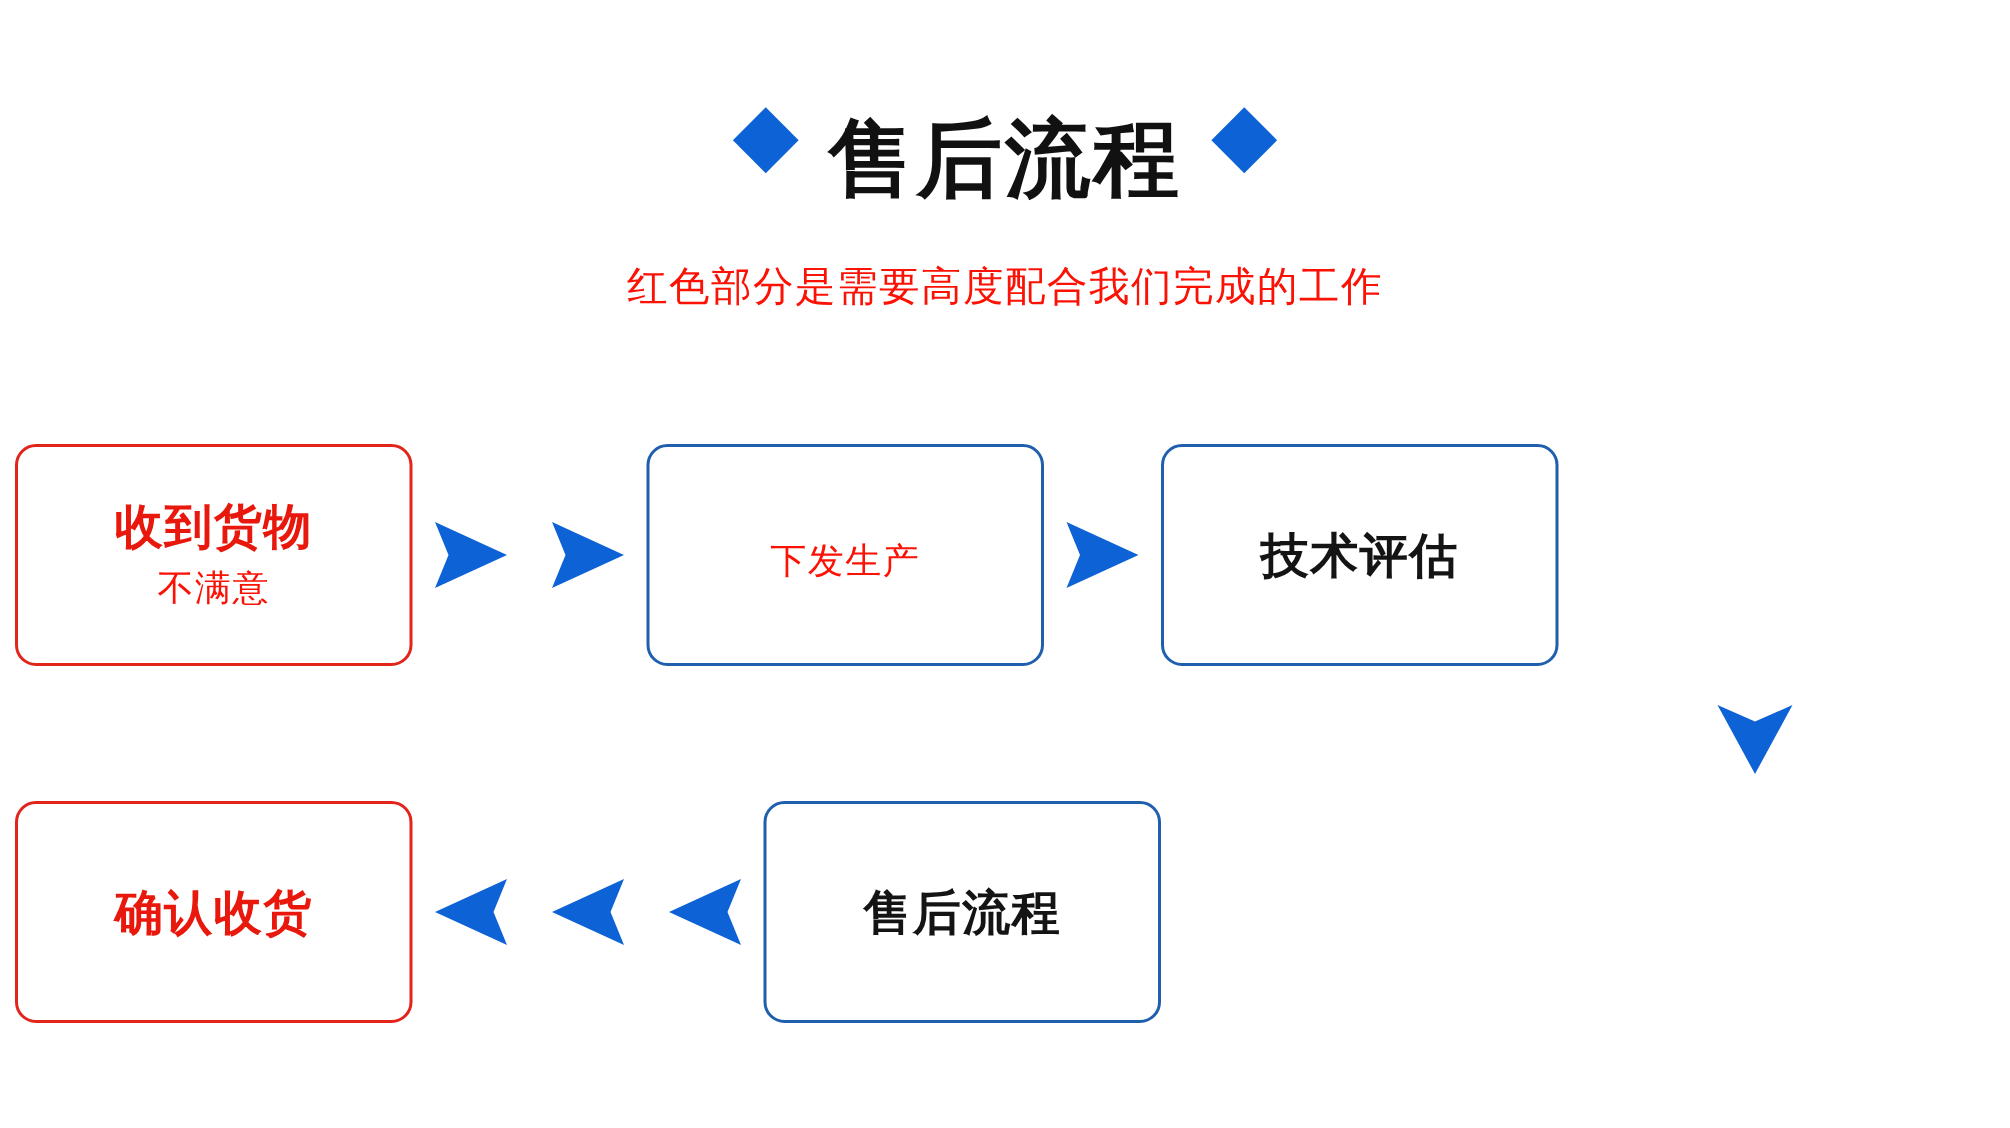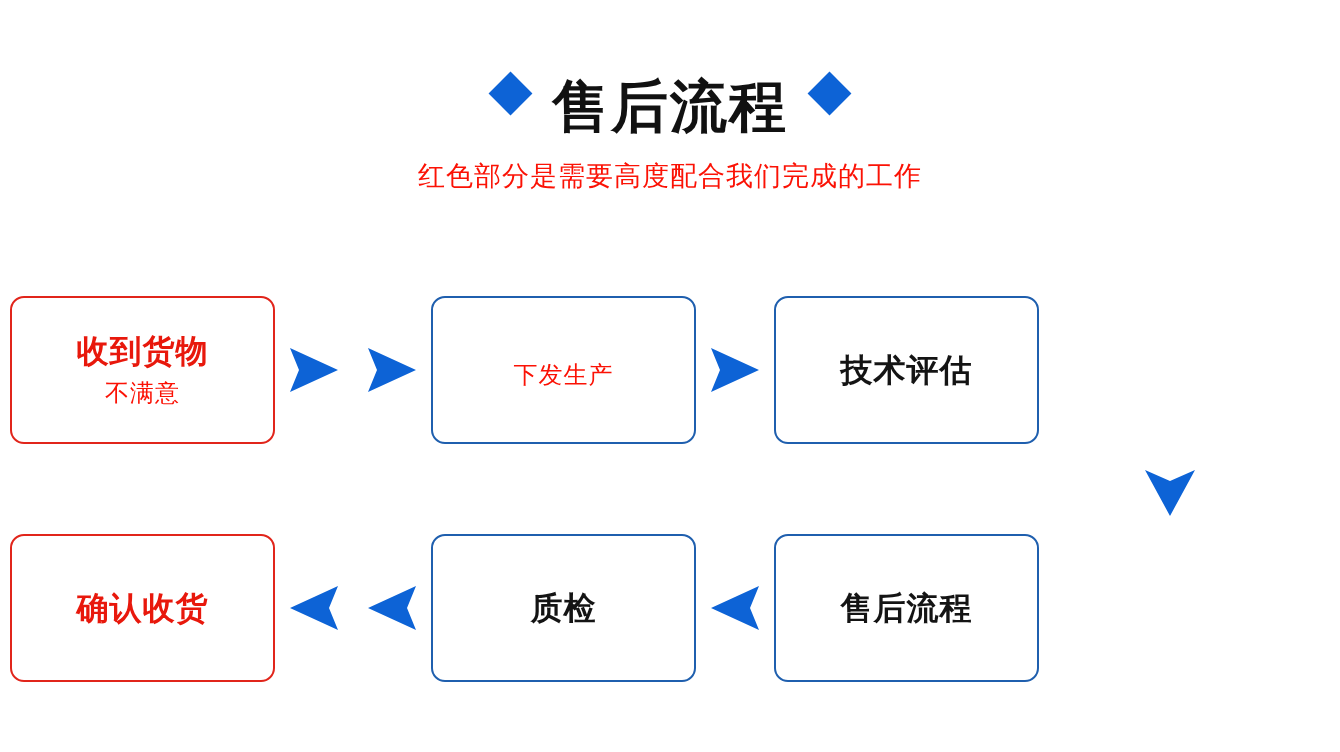--- a/index.html
+++ b/index.html
@@ -37,21 +37,21 @@
   }
   .page-title {
     font-size: 57px;
     font-weight: bold;
     color: #111111;
     letter-spacing: 2px;
     line-height: 1;
     white-space: nowrap;
   }
   .subtitle {
-    margin-top: 15px;
+    margin-top: 30px;
     font-size: 27px;
     color: #fb1205;
     letter-spacing: 1px;
     line-height: 1;
   }
 
   
   .flow {
     position: absolute;
     left: 0;
@@ -195,23 +195,20 @@
       </svg>
     </div>
 
 
     <div class="gap">
       <svg class="arrow-svg" width="60" height="60" viewBox="0 0 60 60">
         <path d="M54 8 L6 30 L54 52 L45 30 Z" fill="#0d63d6"></path>
       </svg>
     </div>
 
-    <div class="node blue">
-      <div class="node-title black">质检</div>
-    </div>
 
     <div class="gap">
       <svg class="arrow-svg" width="60" height="60" viewBox="0 0 60 60">
         <path d="M54 8 L6 30 L54 52 L45 30 Z" fill="#0d63d6"></path>
       </svg>
     </div>
 
     <div class="node blue">
       <div class="node-title black">售后流程</div>
     </div>

